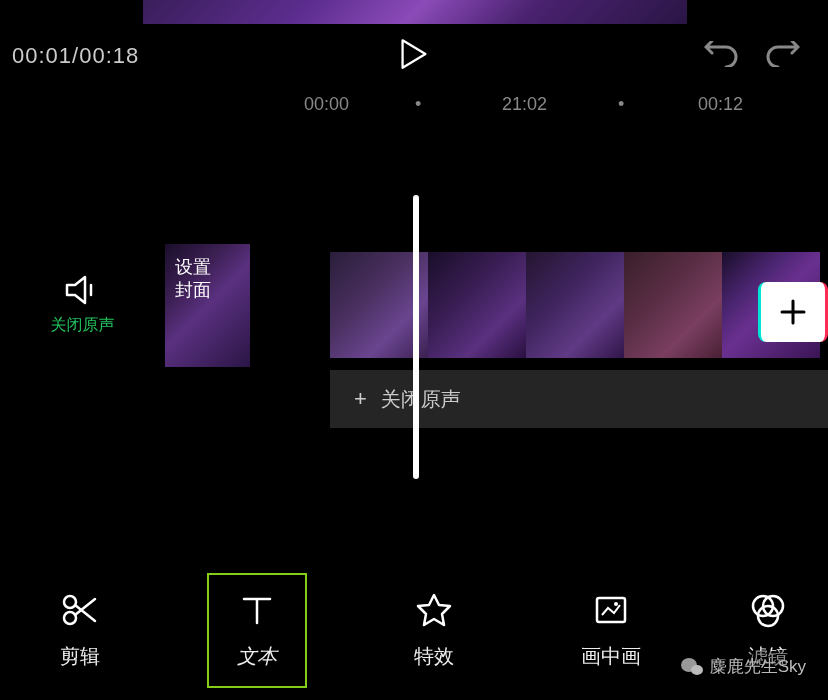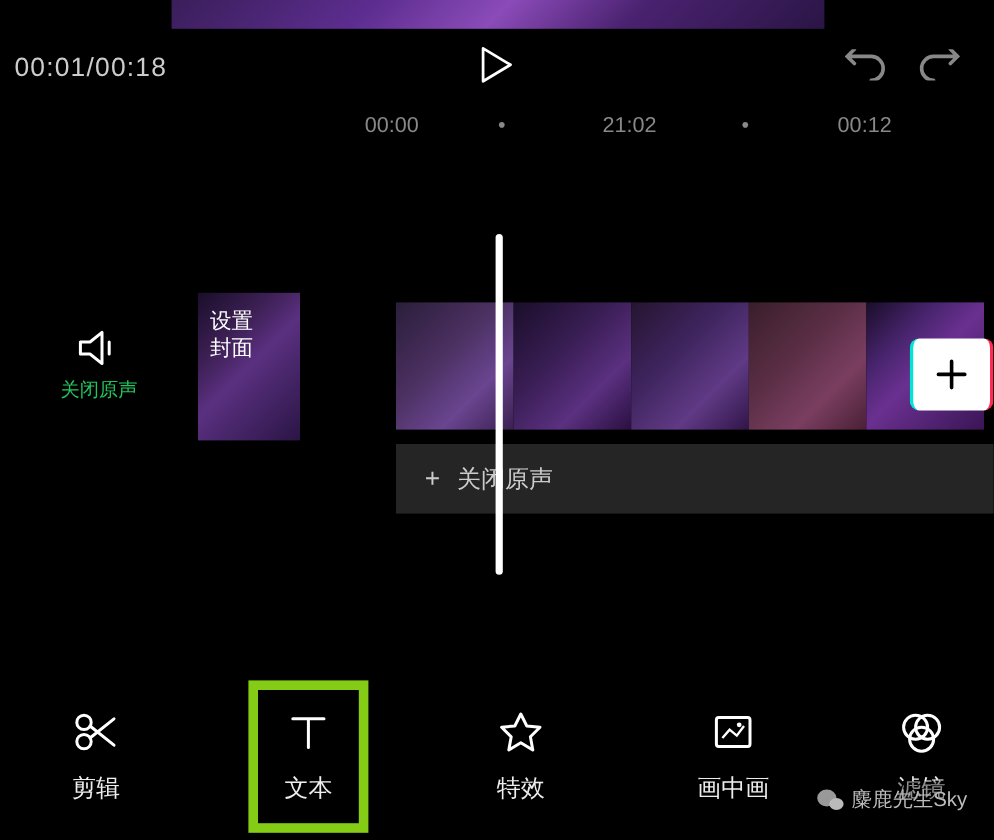--- a/index.html
+++ b/index.html
@@ -175,21 +175,22 @@
     }
     .tool-item {
       display: flex;
       flex-direction: column;
       align-items: center;
       gap: 14px;
       width: 100px;
       padding: 16px 0;
     }
     .tool-item.highlighted {
-      border: 8px solid #84cc16;
+      border: 2px solid #84cc16;
+      font-style: italic;
     }
     .tool-label {
       font-size: 20px;
       color: #eee;
     }
     .watermark {
       position: absolute;
       bottom: 18px;
       right: 14px;
       display: flex;

